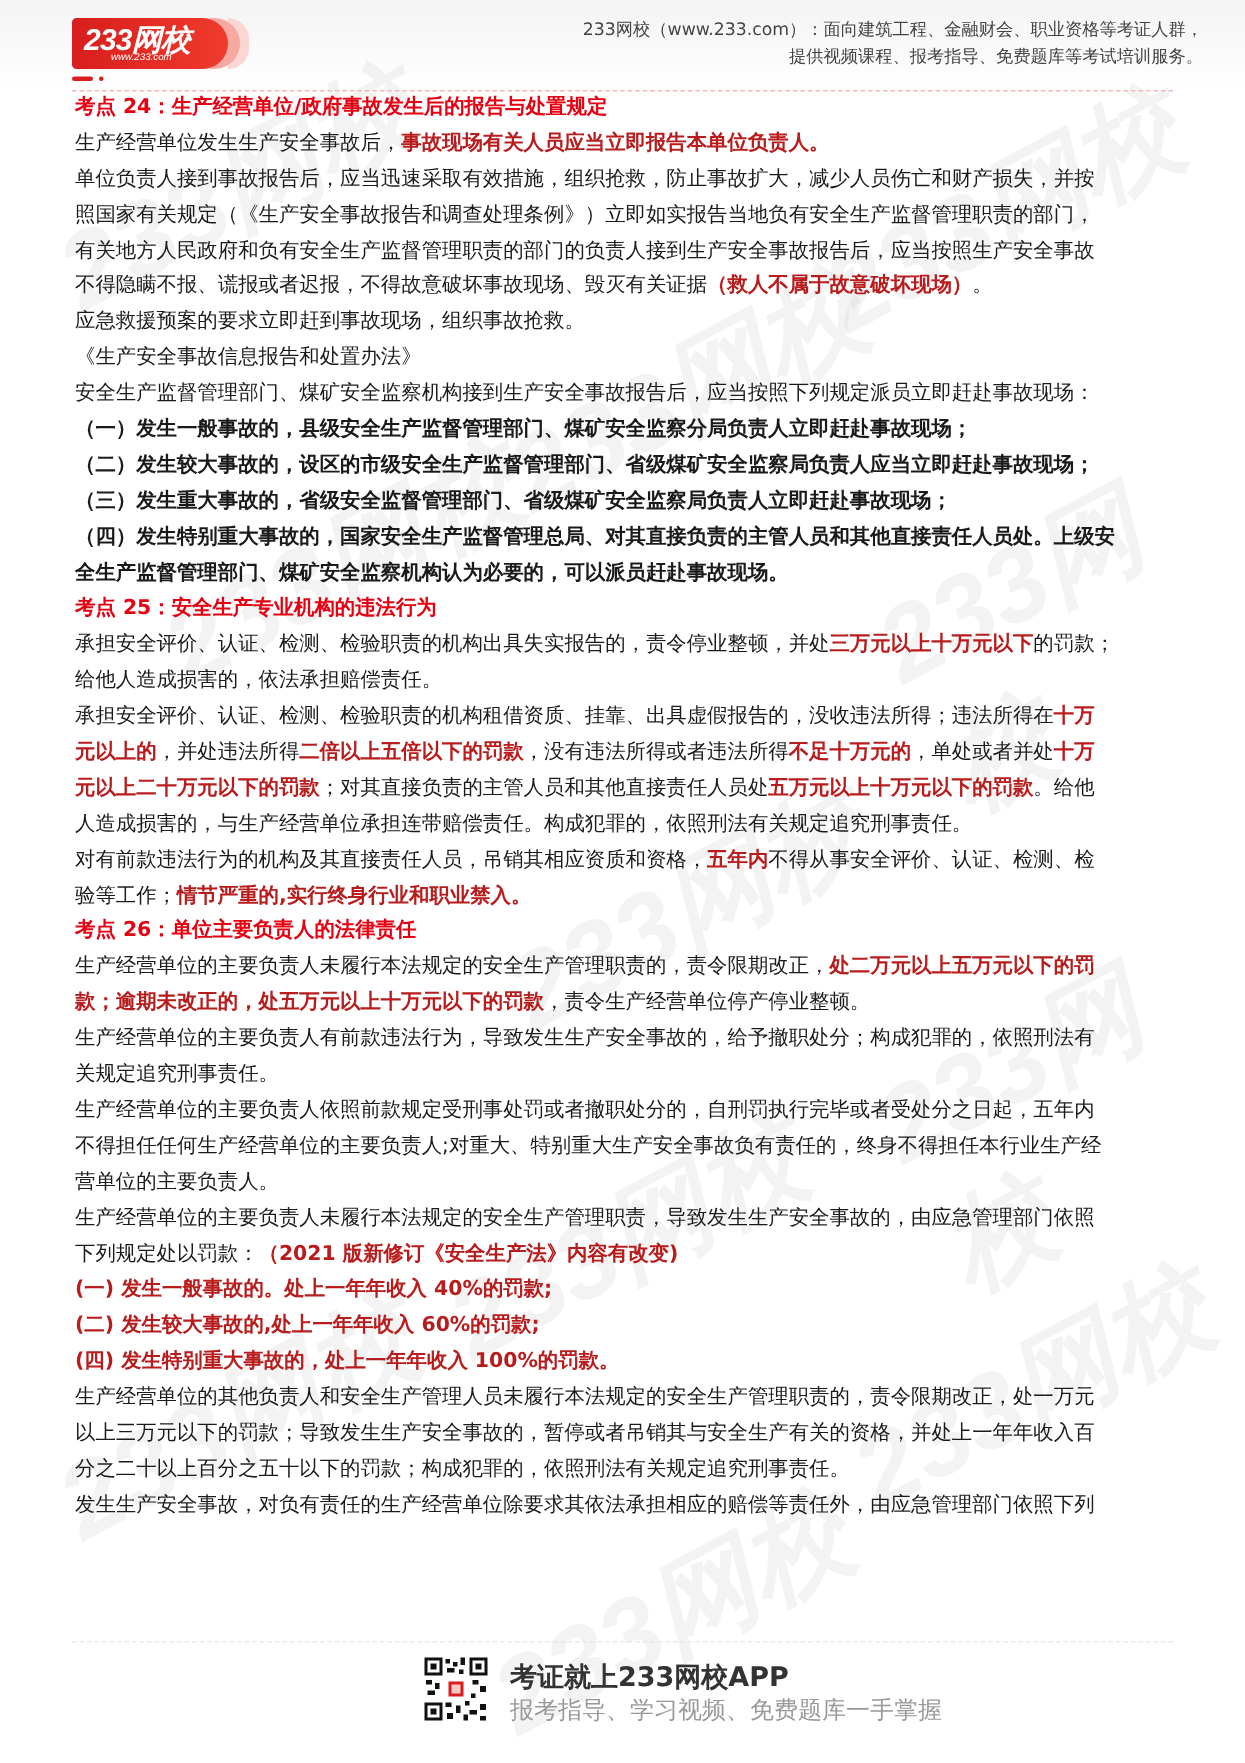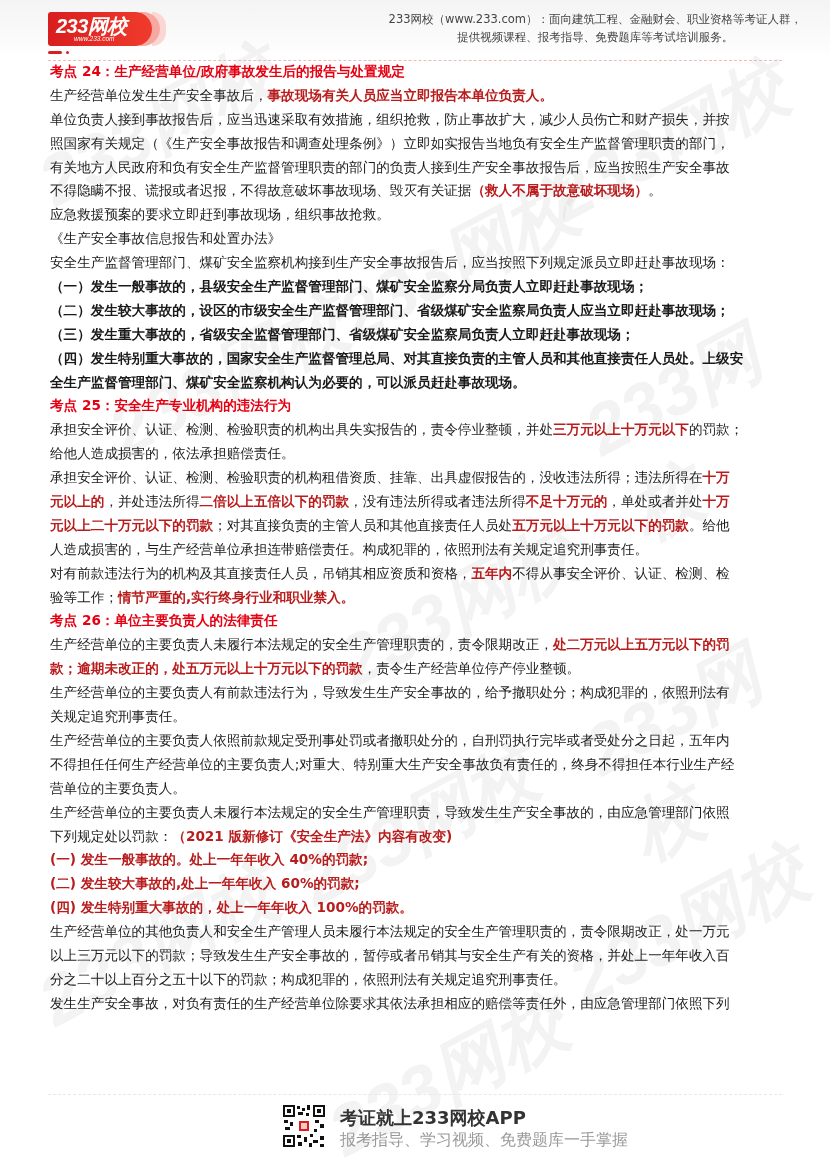--- a/index.html
+++ b/index.html
@@ -10,21 +10,21 @@
   .logo { position:absolute; left:48px; top:12px; width:120px; height:34px; }
   .logo-main { position:absolute; left:0; top:0; width:104px; height:34px;
                background:linear-gradient(90deg,#d81e1e,#ef3b2c); border-radius:3px 17px 17px 3px; }
   .logo-ghost1 { position:absolute; left:92px; top:0; width:20px; height:34px; border-radius:0 17px 17px 0; background:#f7a8a0; }
   .logo-ghost2 { position:absolute; left:104px; top:0; width:14px; height:34px; border-radius:0 17px 17px 0; background:#fbd6d2; }
   .logo-text { position:absolute; left:8px; top:1px; font-family:"Liberation Sans", sans-serif; font-style:italic;
                font-weight:bold; font-size:20px; color:#fff; letter-spacing:-0.5px; }
   .logo-url { position:absolute; left:26px; top:23px; font-size:6.5px; font-style:italic; color:#fff; font-family:"Liberation Sans", sans-serif; }
   .logo-dash { position:absolute; left:48px; top:51px; width:14px; height:3px; background:#d81e1e; border-radius:2px; }
   .logo-dot { position:absolute; left:66px; top:51px; width:3px; height:3px; background:#d81e1e; border-radius:50%; }
-  .tagline { position:absolute; right:28px; top:10px; text-align:center; font-size:11.5px; line-height:18px; color:#444;
+  .tagline { position:absolute; right:28px; top:10px; text-align:right; font-size:11.5px; line-height:18px; color:#444;
              font-family:"DejaVu Sans", sans-serif; }
   .rule-top { position:absolute; left:48px; right:48px; top:60px; border-top:1px dashed #f2b8b8; }
 
   .content { position:absolute; left:50px; top:60px; width:738px; }
   .line { height:23.9px; line-height:23.9px; font-size:13.6px; white-space:nowrap; overflow:visible; }
   .red { color:#b91c1c; font-weight:bold; }
   .title { color:#e60012; font-weight:bold;margin-top:40px; }
   .bold { font-weight:bold; }
 
   .watermark { position:absolute; font-family:"Liberation Sans", sans-serif; font-weight:bold; font-style:italic;

